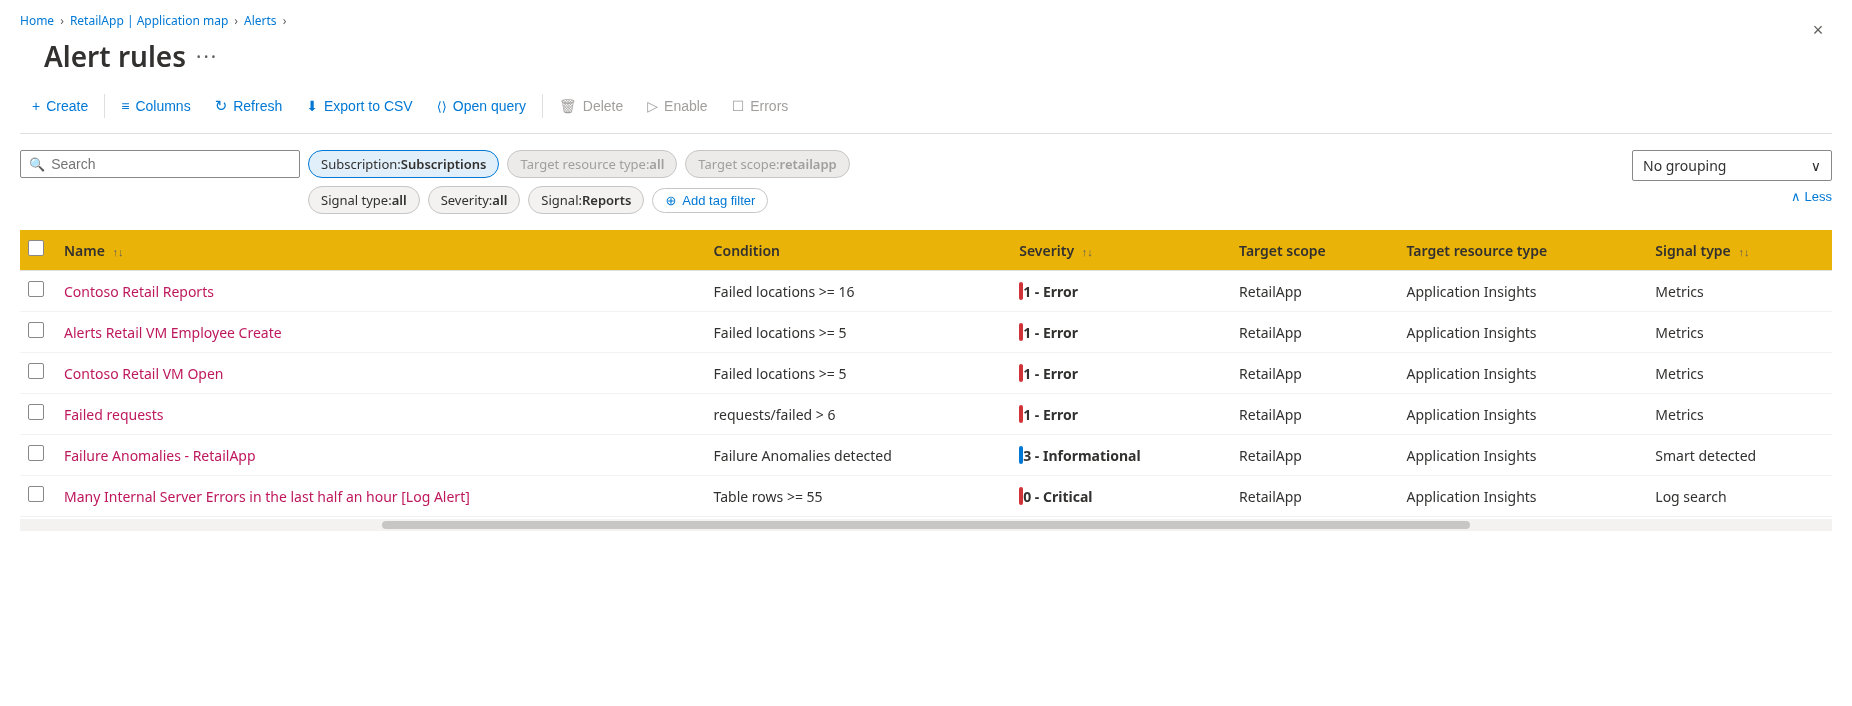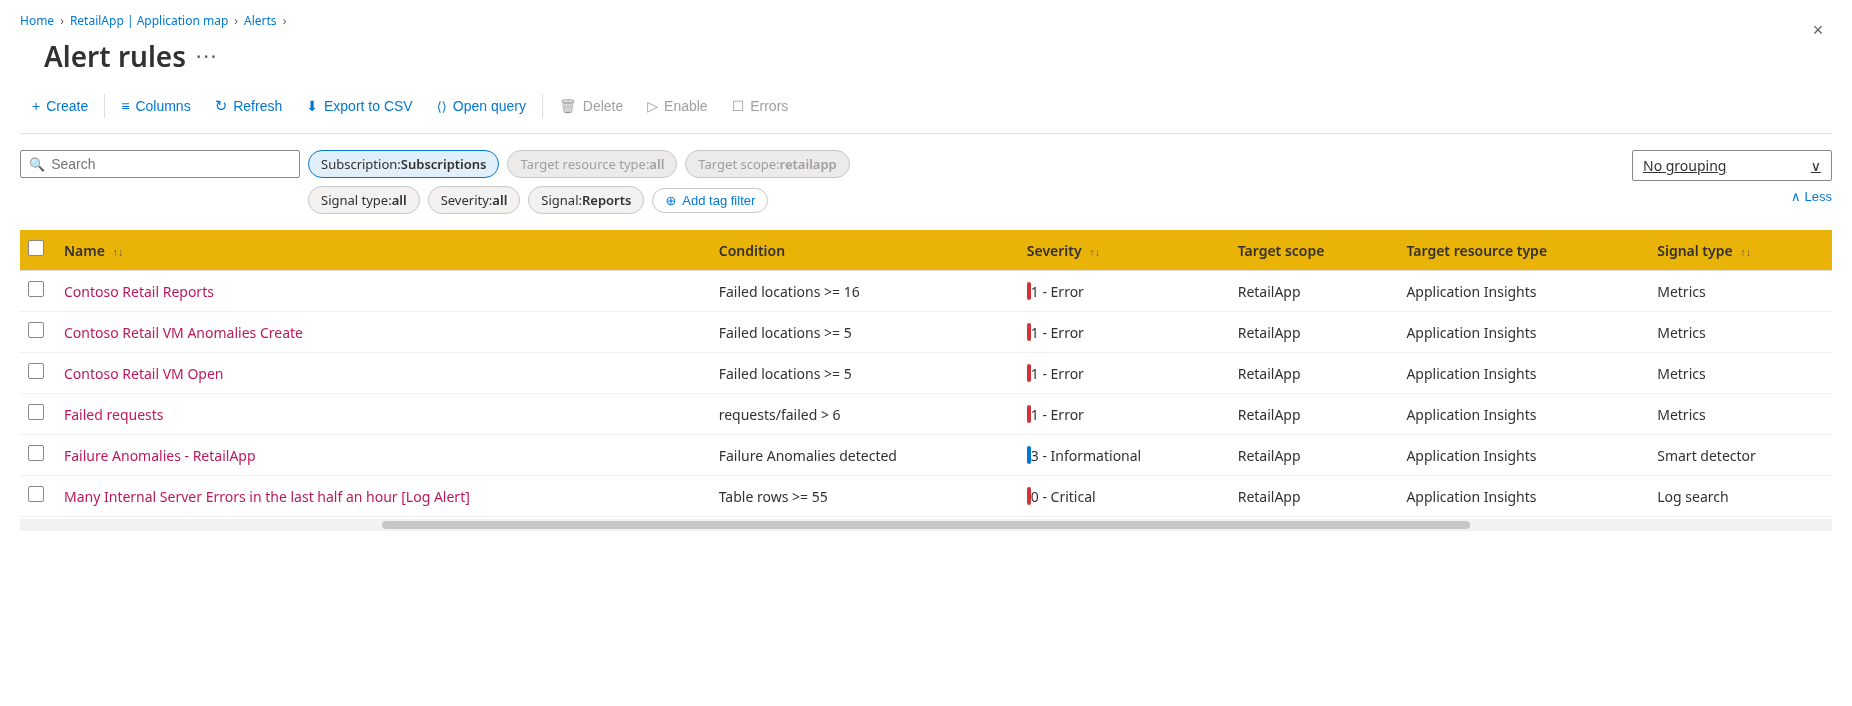--- a/index.html
+++ b/index.html
@@ -187,21 +187,20 @@
       align-items: center;
       border: 1px solid #8a8886;
       border-radius: 2px;
       padding: 5px 10px;
       gap: 8px;
       cursor: pointer;
       background: #fff;
       font-size: 14px;
       min-width: 200px;
       justify-content: space-between;
-      text-decoration: underline;
     }
     .less-btn {
       display: flex;
       align-items: center;
       gap: 4px;
       color: #0078d4;
       cursor: pointer;
       font-size: 13px;
       background: none;
       border: none;
@@ -257,20 +256,21 @@
     }
     .link-cell {
       color: #be185d;
       cursor: pointer;
       text-decoration: none;
     }
     .severity-badge {
       display: flex;
       align-items: center;
       gap: 0;
+      font-weight: bold;
     }
     .severity-dot {
       width: 4px;
       height: 18px;
       border-radius: 2px;
       display: inline-block;
     }
     .severity-error { background: #d13438; }
     .severity-info { background: #0078d4; }
     .severity-critical { background: #d13438; }
@@ -464,21 +464,21 @@
     </td>
     <td>RetailApp</td>
     <td>Application Insights</td>
     <td>Metrics</td>
   </tr>
           <tr>
     <td class="checkbox-cell">
       <input type="checkbox" class="row-checkbox" style="">
     </td>
     <td>
-      <a class="link-cell">Contoso Retail VM Anomalies Create</a>
+      <a class="link-cell">Alerts Retail VM Employee Create</a>
     </td>
     <td>Failed locations &gt;= 5</td>
     <td>
       <div class="severity-badge">
         <span class="severity-dot severity-error"></span>
         <span>1 - Error</span>
       </div>
     </td>
     <td>RetailApp</td>
     <td>Application Insights</td>
@@ -529,21 +529,21 @@
     </td>
     <td>Failure Anomalies detected</td>
     <td>
       <div class="severity-badge">
         <span class="severity-dot severity-info"></span>
         <span>3 - Informational</span>
       </div>
     </td>
     <td>RetailApp</td>
     <td>Application Insights</td>
-    <td>Smart detector</td>
+    <td>Smart detected</td>
   </tr>
           <tr>
     <td class="checkbox-cell">
       <input type="checkbox" class="row-checkbox" style="">
     </td>
     <td>
       <a class="link-cell">Many Internal Server Errors in the last half an hour [Log Alert]</a>
     </td>
     <td>Table rows &gt;= 55</td>
     <td>

